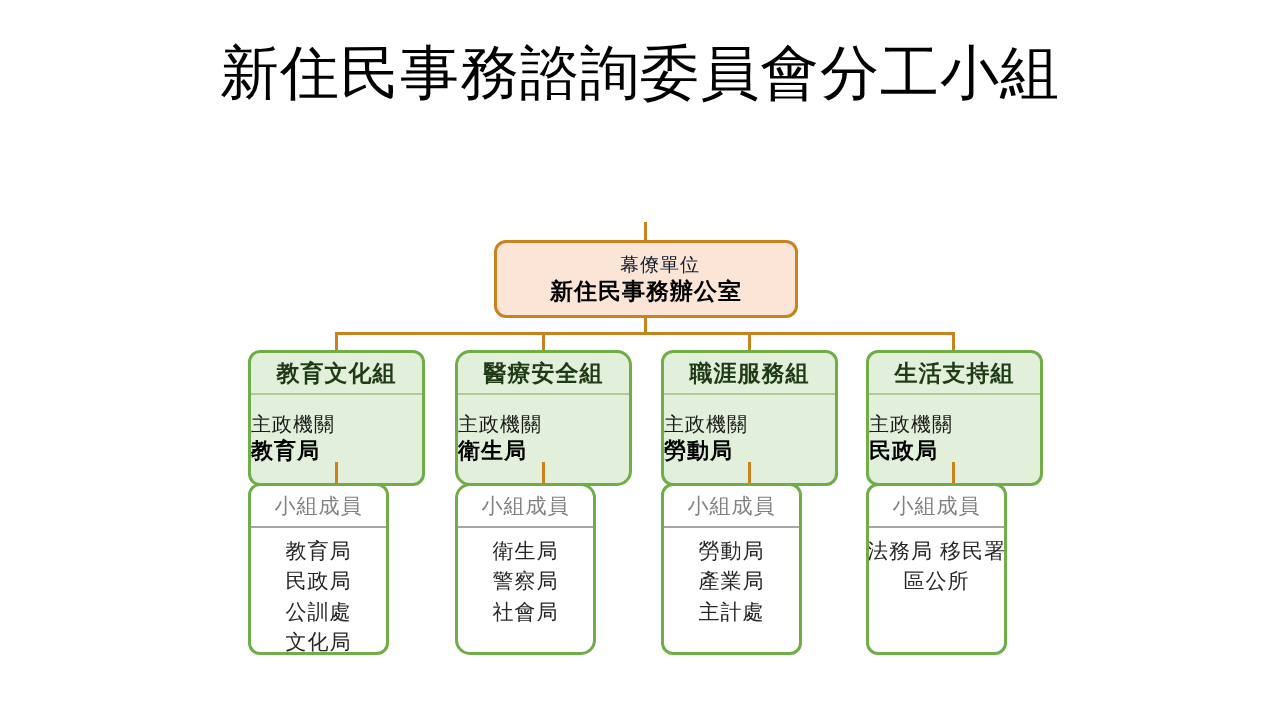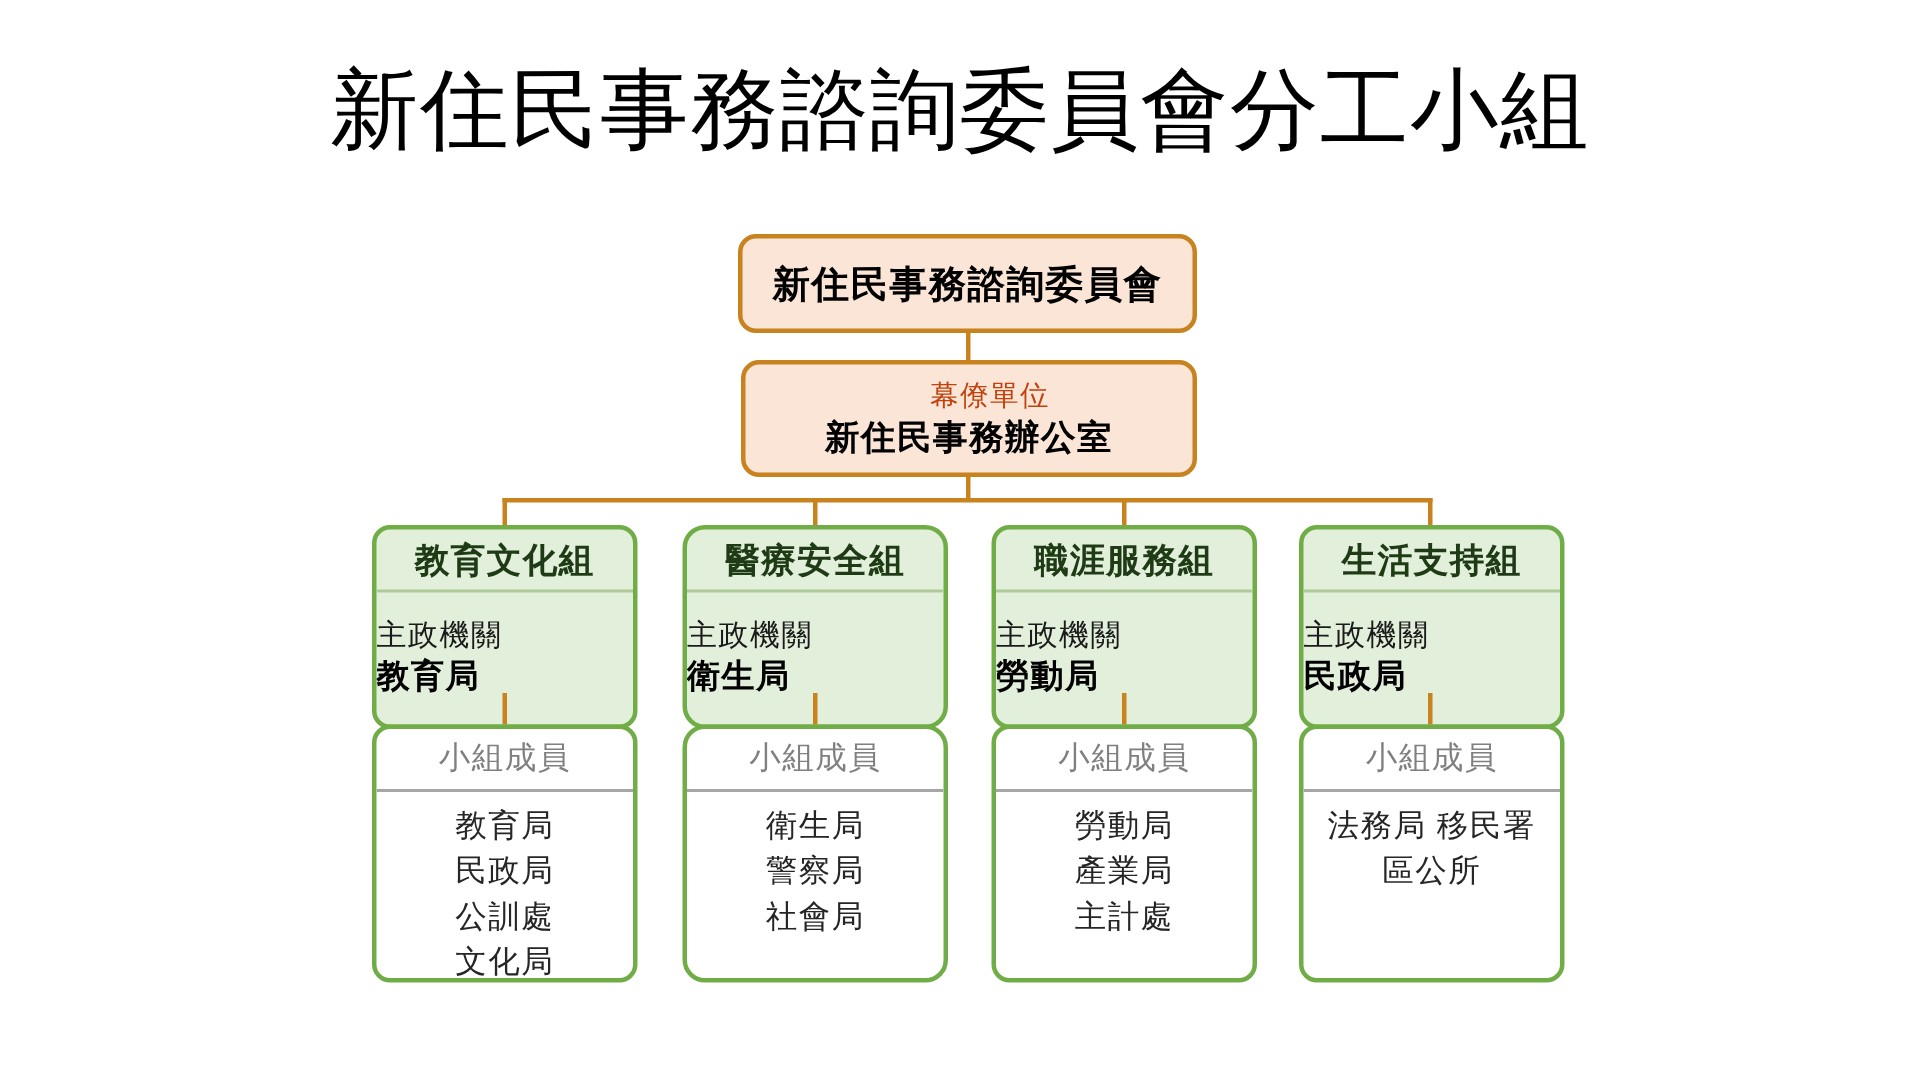--- a/index.html
+++ b/index.html
@@ -73,21 +73,21 @@
     background: #FBE5D6;
     border: 3px solid #C8821E;
     display: flex;
     flex-direction: column;
     align-items: center;
     justify-content: center;
     padding-top: 2px;
   }
   .node-staff .kicker {
     font-size: 19px;
-    color: #c2410c;
+    color: #0f172a;
     letter-spacing: 1px;
     line-height: 1.25;
     margin-left: 28px;
   }
   .node-staff .label {
     font-size: 23px;
     font-weight: bold;
     color: #000000;
     letter-spacing: 1px;
     line-height: 1.3;
@@ -139,21 +139,21 @@
     font-size: 22px;
     font-weight: bold;
     color: #000000;
     line-height: 1.25;
     letter-spacing: 1px;
   }
 
   
   .node-members {
     top: 483px;
-    width: 177px;
+    width: 141px;
     height: 172px;
     background: #FFFFFF;
     border: 3px solid #70AD47;
     display: flex;
     flex-direction: column;
     overflow: hidden;
   }
   .node-members .members-head {
     height: 40px;
     line-height: 40px;
@@ -184,23 +184,20 @@
   .col-2 { left: 661px; }
   .col-3 { left: 866px; }
 </style>
 </head>
 <body>
 
 <div id="chart-root">
 
   <div class="chart-title">新住民事務諮詢委員會分工小組</div>
 
-  <div class="node node-top">
-    <span class="label">新住民事務諮詢委員會</span>
-  </div>
 
   <div class="conn conn-v" style="left:644px; top:222px; height:18px;"></div>
 
   <div class="node node-staff">
     <span class="kicker">幕僚單位</span>
     <span class="label">新住民事務辦公室</span>
   </div>
 
   <div class="conn conn-v" style="left:644px; top:318px; height:16px;"></div>
   <div class="conn conn-h" style="left:335px; top:332px; width:620px;"></div>

